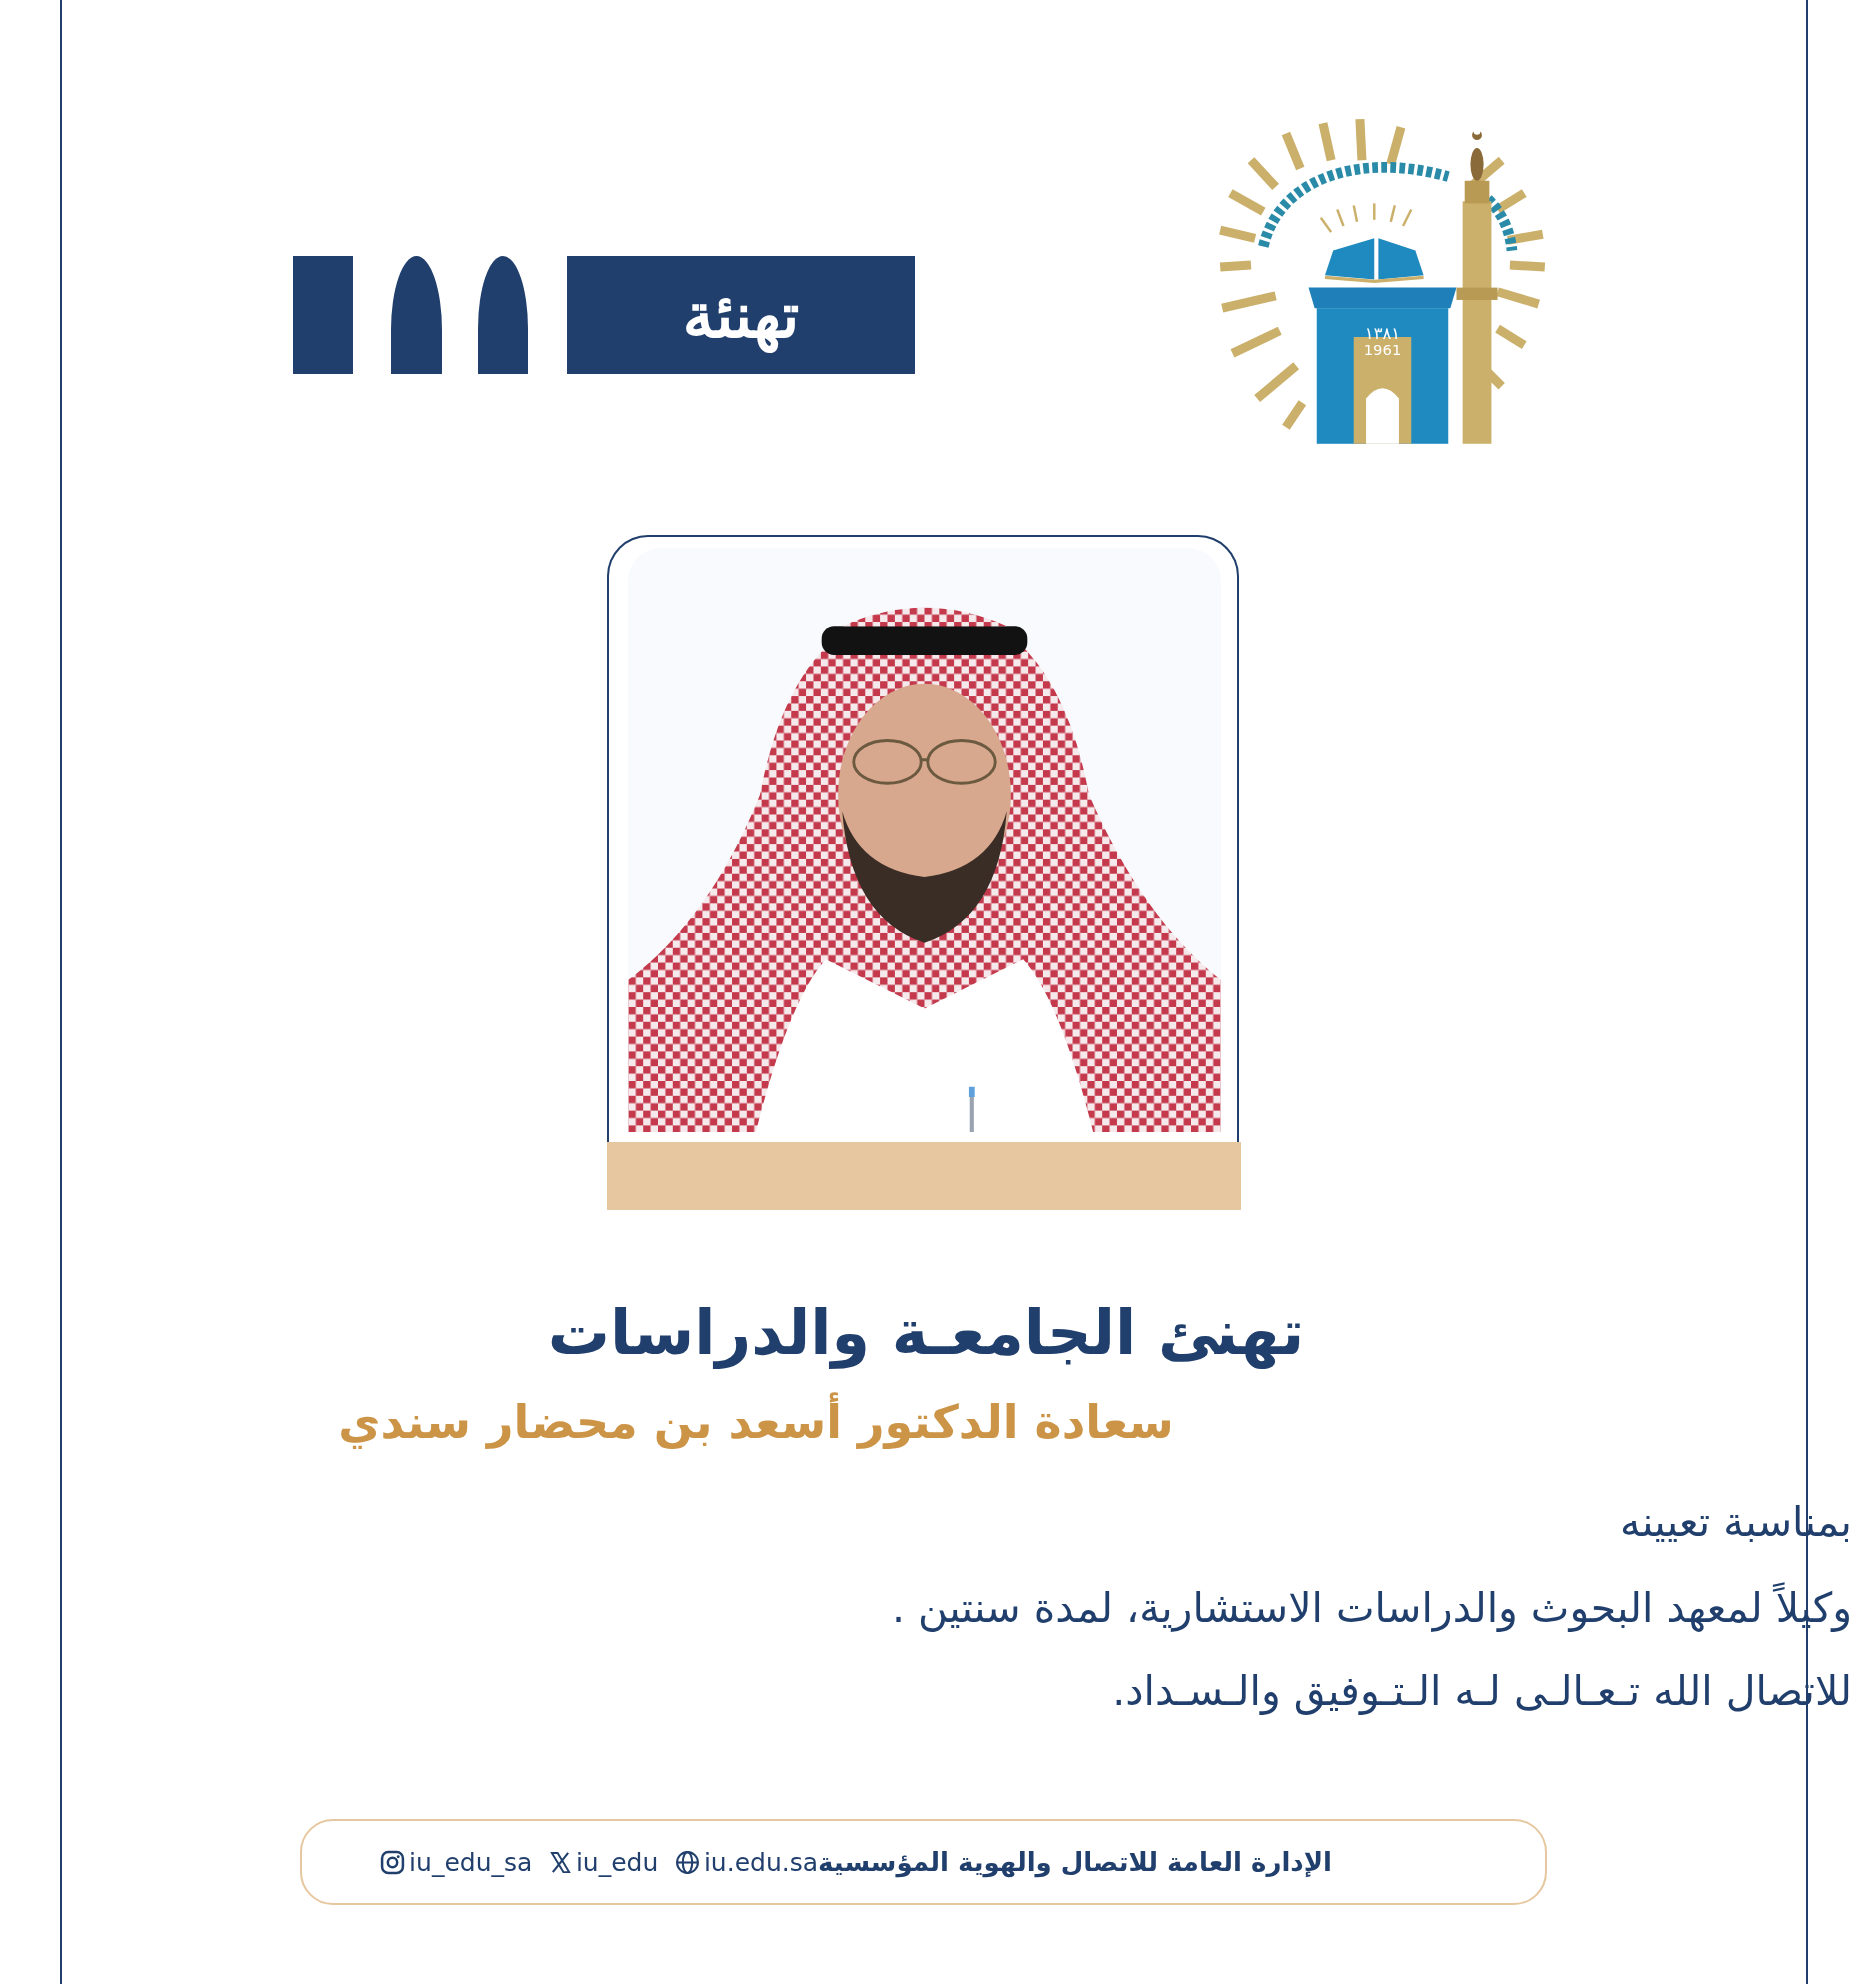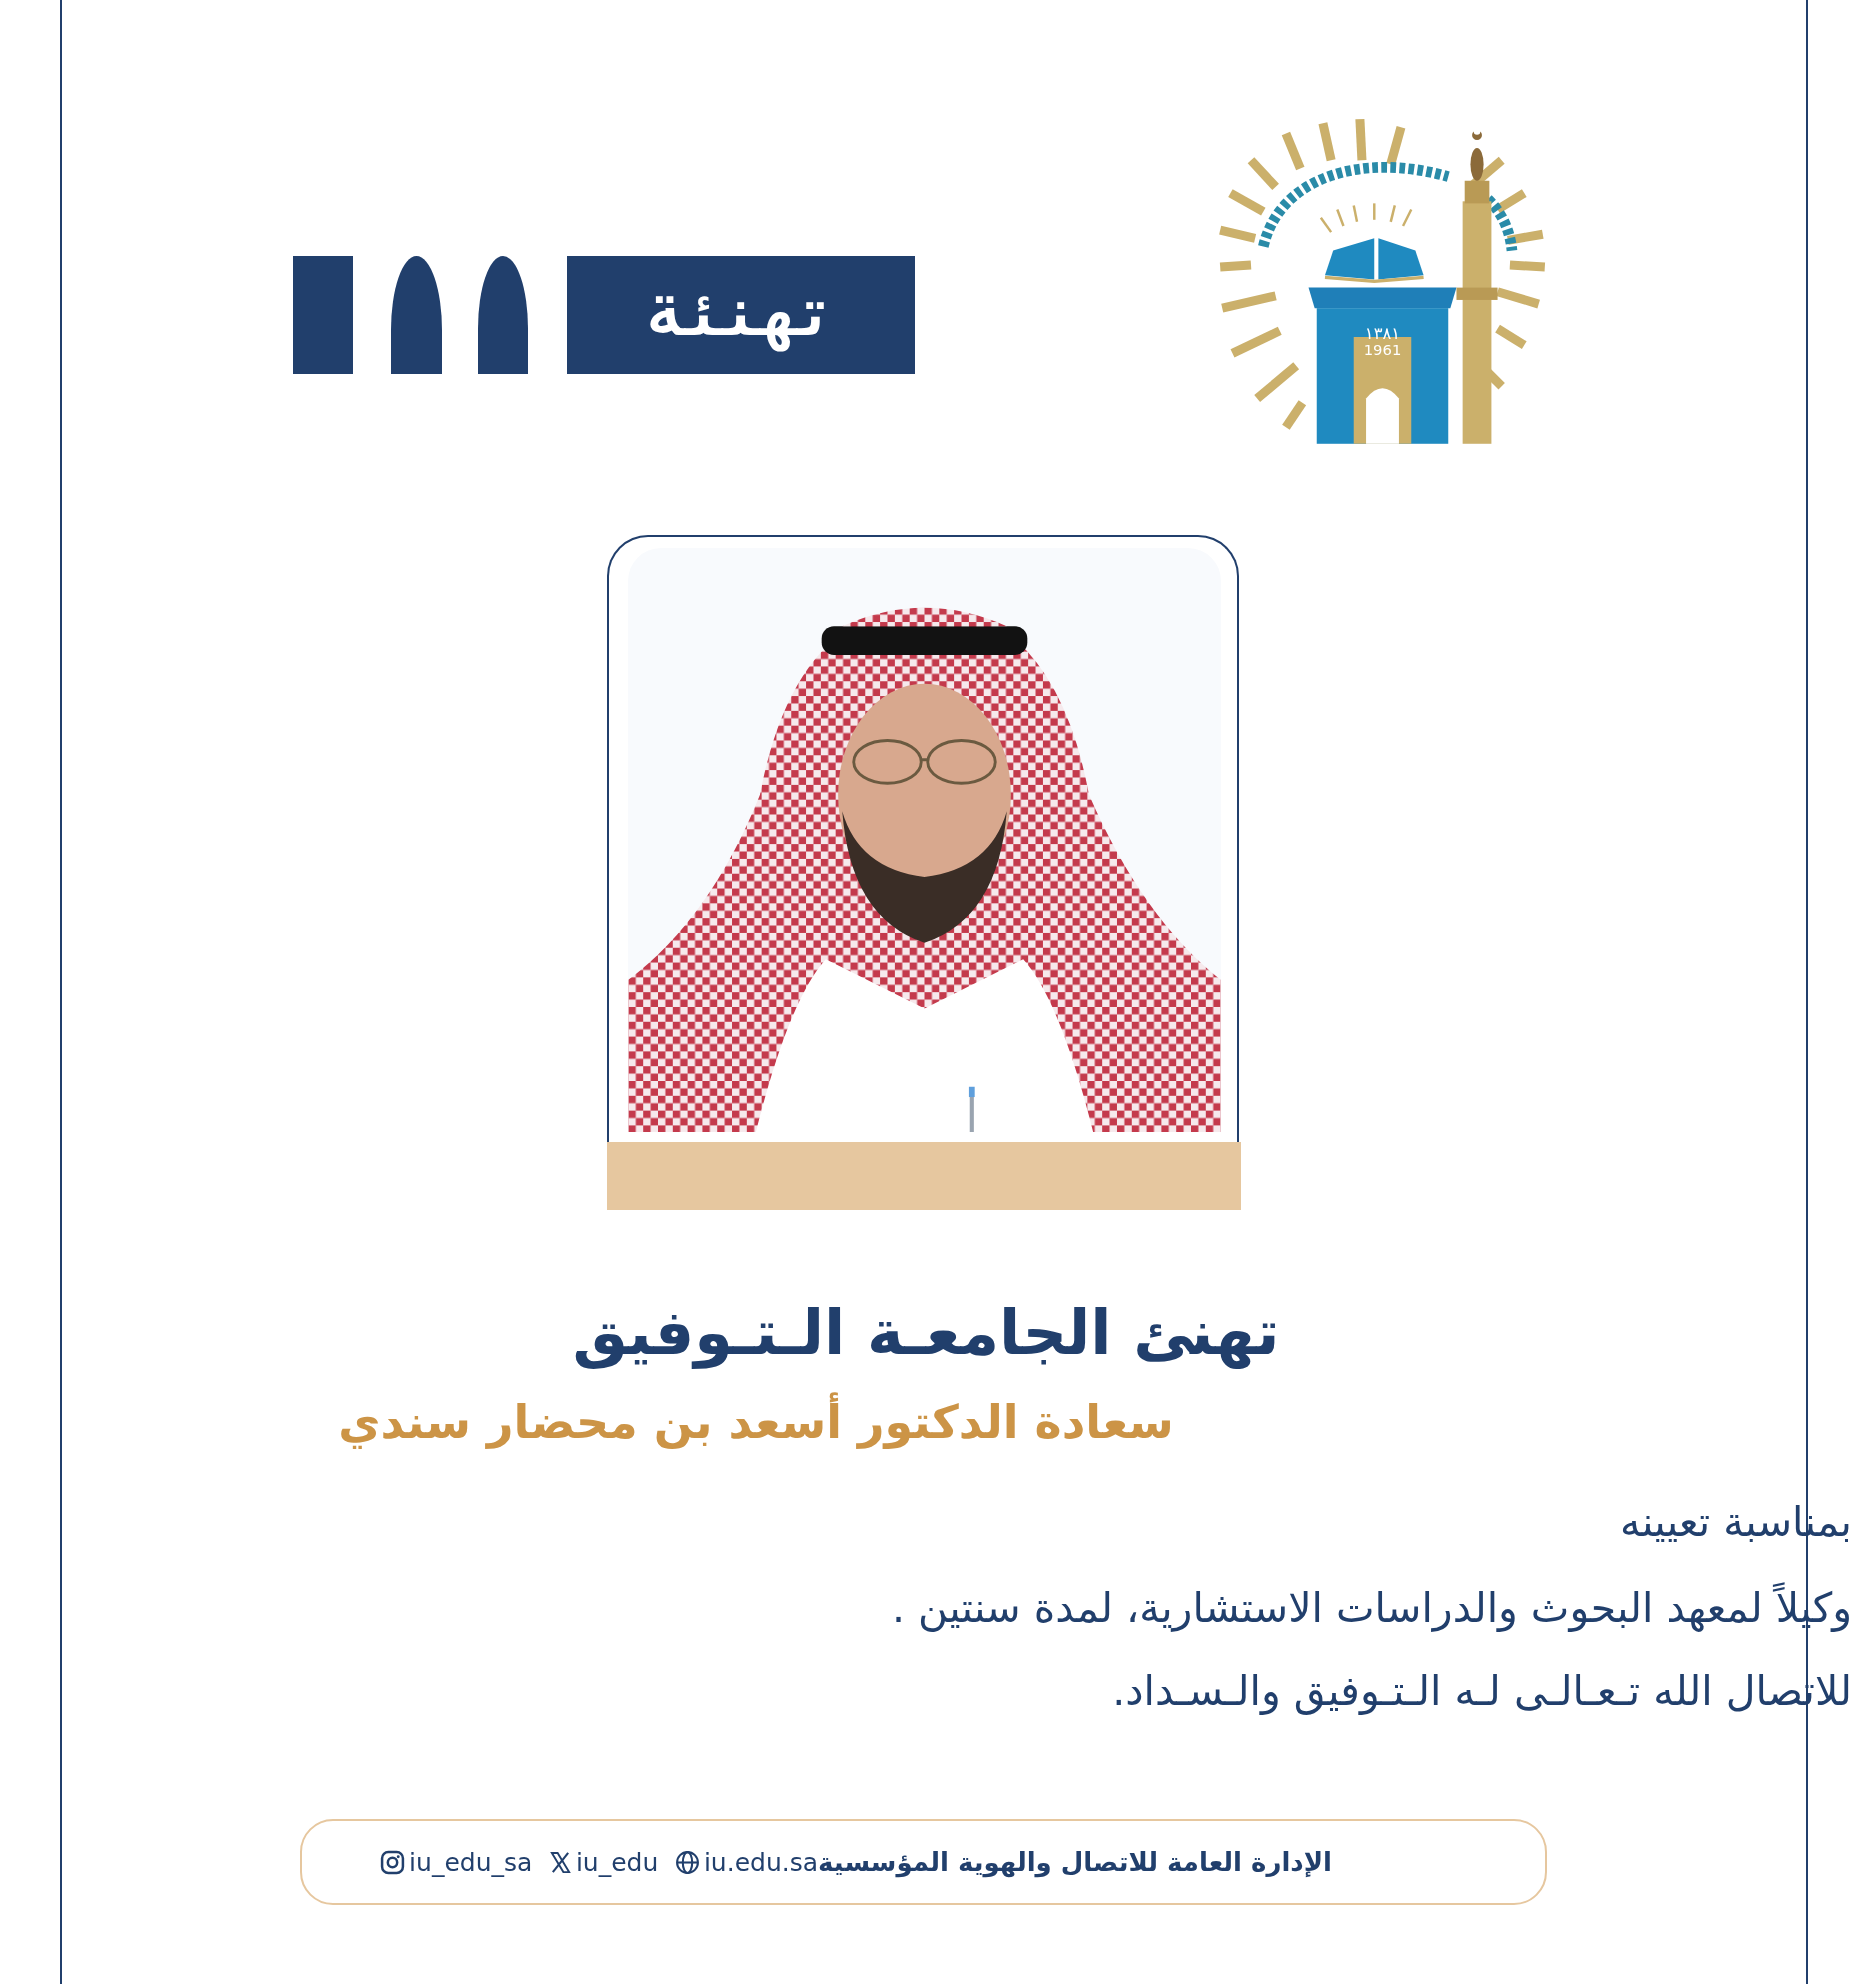--- a/index.html
+++ b/index.html
@@ -35,21 +35,21 @@
 <body>
 
 <div class="side-line left"></div>
 <div class="side-line right"></div>
 
 <div style="position:absolute; left:293px; top:256px; width:622px; height:118px;">
   <div style="position:absolute; left:0; top:0; width:60px; height:118px; background:#213f6c;"></div>
   <div style="position:absolute; left:98px; top:0; width:51px; height:118px; background:#213f6c; border-radius:25.5px 25.5px 0 0 / 74px 74px 0 0;"></div>
   <div style="position:absolute; left:185px; top:0; width:50px; height:118px; background:#213f6c; border-radius:25.5px 25.5px 0 0 / 74px 74px 0 0;"></div>
   <div style="position:absolute; left:274px; top:0; width:348px; height:118px; background:#213f6c; display:flex; align-items:center; justify-content:center;">
-    <span style="color:#fff; font-weight:bold; font-size:62px; direction:rtl; font-family:Liberation Mono, monospace;">تهنئة</span>
+    <span style="color:#fff; font-weight:bold; font-size:62px; direction:rtl; font-family:Liberation Serif, serif;">تهنئة</span>
   </div>
 </div>
 
 <div class="logo">
   <svg width="329" height="337" viewBox="0 0 800 820">
 
     <g stroke="#cbb06b" stroke-width="22" stroke-linecap="butt">
       <line x1="255" y1="20" x2="275" y2="110"></line>
       <line x1="165" y1="45" x2="200" y2="130"></line>
       <line x1="80" y1="110" x2="140" y2="175"></line>
@@ -129,21 +129,21 @@
     <rect x="470" y="190" width="500" height="70" rx="30" fill="#121212"></rect>
 
     <path d="M520,190 Q720,100 920,190 Z" fill="url(#shemagh)"></path>
 
     <rect x="830" y="1320" width="10" height="100" fill="#9aa4b0"></rect>
     <rect x="828" y="1310" width="14" height="25" fill="#5f9fdc"></rect>
   </svg>
 </div>
 <div class="photo-caption-bar"></div>
 
-<div class="headline">تهنئ الجامعـة الـتـوفيق</div>
+<div class="headline">تهنئ الجامعـة والدراسات</div>
 <div class="name">سعادة الدكتور أسعد بن محضار سندي</div>
 <div class="body-line l1">بمناسبة تعيينه</div>
 <div class="body-line l2">وكيلاً لمعهد البحوث والدراسات الاستشارية، لمدة سنتين .</div>
 <div class="body-line l3">للاتصال الله تـعـالـى لـه الـتـوفيق والـسـداد.</div>
 
 <div class="footer">
   <div class="socials">
     <div class="social">
       <span>
         <svg width="25" height="25" viewBox="0 0 24 24">

